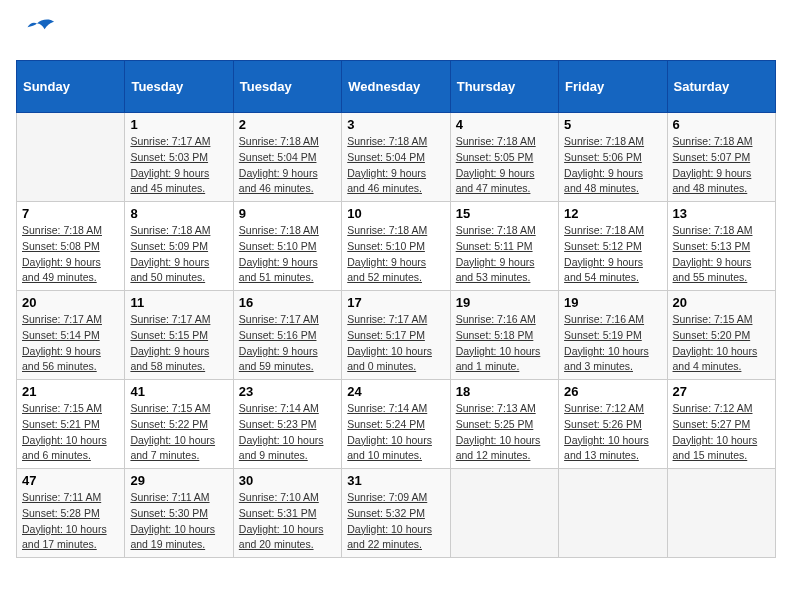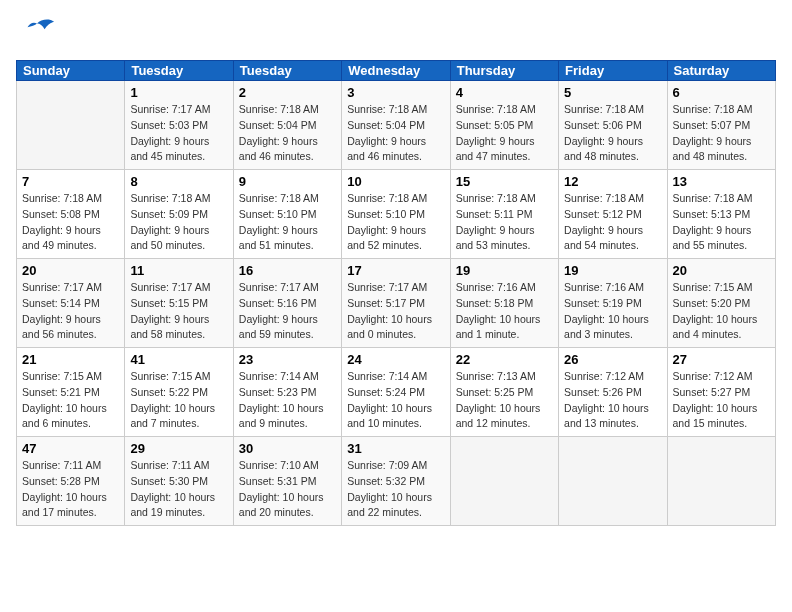--- a/index.html
+++ b/index.html
@@ -32,21 +32,21 @@
     }
     .calendar {
       width: 100%;
       border-collapse: collapse;
       font-size: 11.5px;
     }
     .calendar thead th {
       background: #1565c0;
       color: #fff;
       text-align: left;
-      padding: 2px 6px;
+      padding: 18px 6px;
       font-size: 13px;
       font-weight: bold;
       border: 1px solid #0d47a1;
     }
     .calendar tbody td {
       border: 1px solid #ccc;
       vertical-align: top;
       padding: 4px 5px;
       width: calc(100% / 7);
       min-height: 80px;
@@ -61,20 +61,21 @@
     .day-number {
       font-weight: bold;
       font-size: 13px;
       display: block;
       margin-bottom: 2px;
     }
     .day-info {
       color: #333;
       font-size: 10.5px;
       line-height: 1.5;
+      text-decoration: underline;
     }
     .empty-cell {
       background: #f5f5f5 !important;
     }
     .logo-wrapper {
       display: flex;
       align-items: center;
       gap: 4px;
     }
     .logo-svg { width: 42px; height: 36px; }
@@ -213,21 +214,21 @@
         </td>
         <td>
           <span class="day-number">23</span>
           <div class="day-info">Sunrise: 7:14 AM<br>Sunset: 5:23 PM<br>Daylight: 10 hours and 9 minutes.</div>
         </td>
         <td>
           <span class="day-number">24</span>
           <div class="day-info">Sunrise: 7:14 AM<br>Sunset: 5:24 PM<br>Daylight: 10 hours and 10 minutes.</div>
         </td>
         <td>
-          <span class="day-number">22</span>
+          <span class="day-number">18</span>
           <div class="day-info">Sunrise: 7:13 AM<br>Sunset: 5:25 PM<br>Daylight: 10 hours and 12 minutes.</div>
         </td>
         <td>
           <span class="day-number">26</span>
           <div class="day-info">Sunrise: 7:12 AM<br>Sunset: 5:26 PM<br>Daylight: 10 hours and 13 minutes.</div>
         </td>
         <td>
           <span class="day-number">27</span>
           <div class="day-info">Sunrise: 7:12 AM<br>Sunset: 5:27 PM<br>Daylight: 10 hours and 15 minutes.</div>
         </td>

